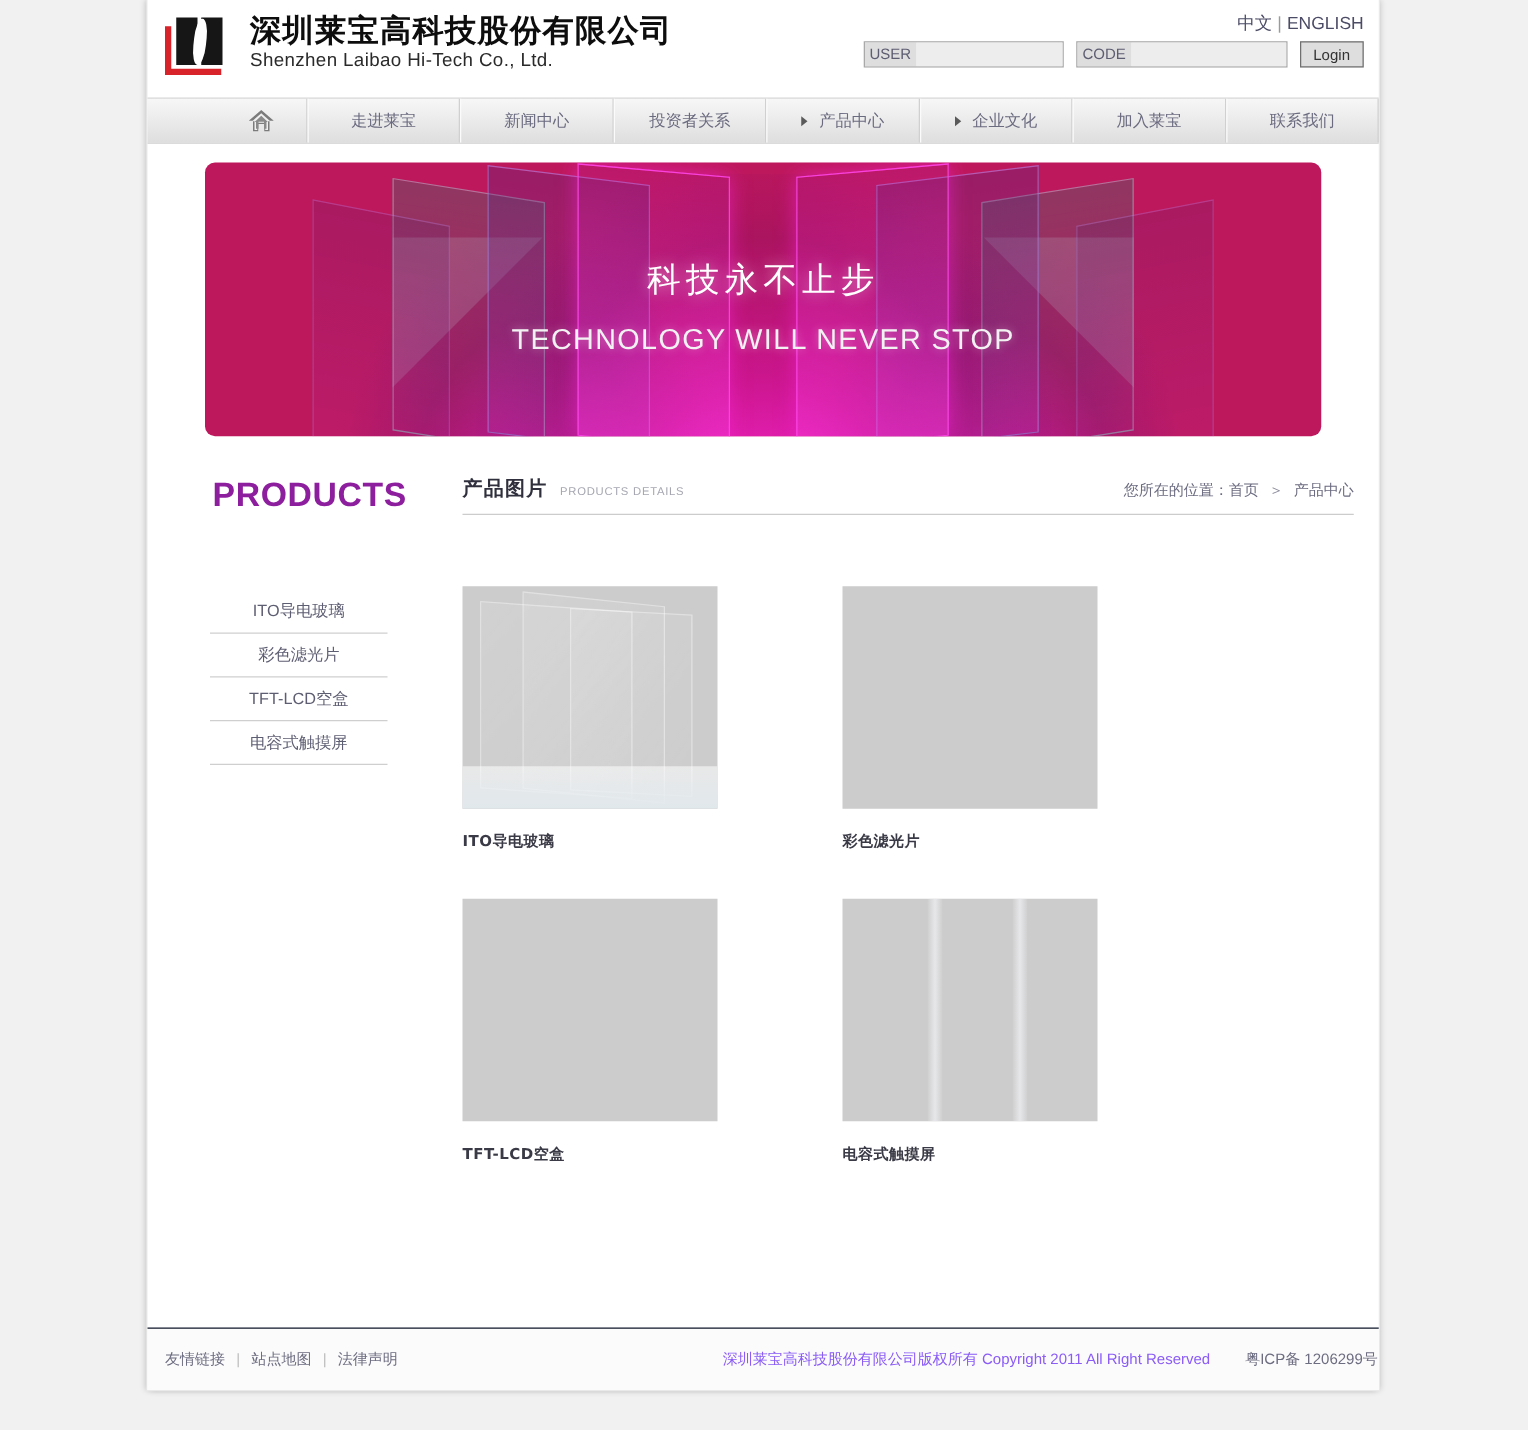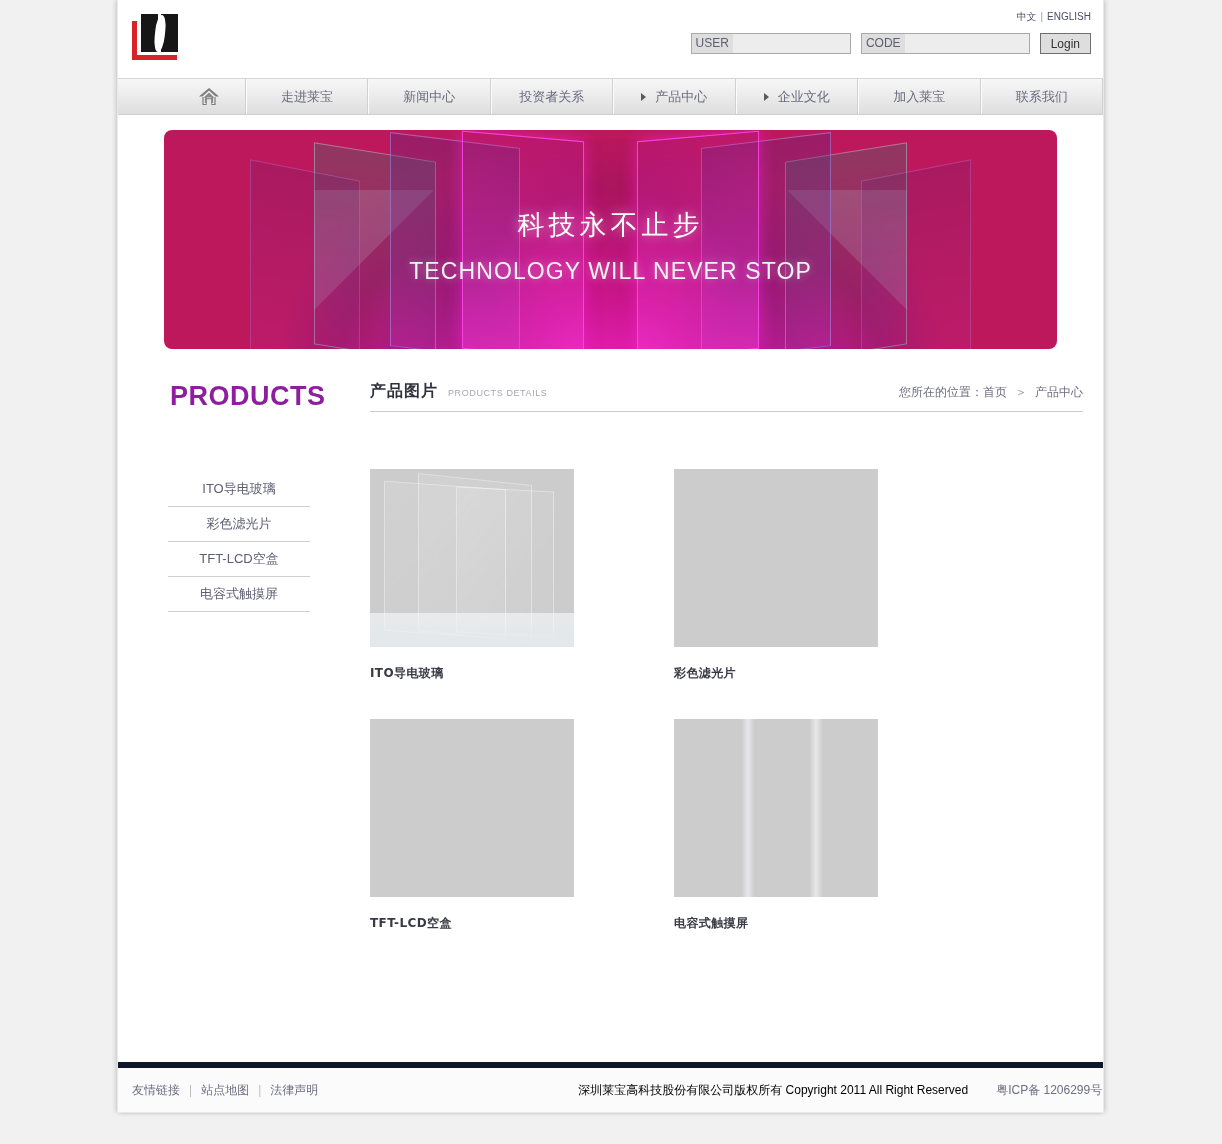--- a/index.html
+++ b/index.html
@@ -94,21 +94,21 @@
     color: #2a2a2a;
     letter-spacing: 0.3px;
     line-height: 19px;
     white-space: nowrap;
   }
 
   .lang {
     position: absolute;
     right: 12px;
     top: 10px;
-    font-size: 10px;
+    font-size: 14px;
     color: #4b4b66;
     white-space: nowrap;
   }
   .lang .sep { color: #9a9a9a; margin: 0 4px; }
   .lang a { color: #4b4b66; text-decoration: none; }
 
   .loginbar {
     position: absolute;
     right: 12px;
     top: 33px;
@@ -396,34 +396,34 @@
     position: absolute;
     top: 0; bottom: 0; width: 12px;
     background: linear-gradient(to right, rgba(255,255,255,0.05), rgba(245,246,250,0.65), rgba(255,255,255,0.05));
   }
 
   
   .footer {
     position: absolute;
     left: 0; right: 0; bottom: 0;
     height: 50px;
-    border-top: 6px solid #0f172a;
+    border-top: 1px solid #0f172a;
     background: #fbfbfb;
     display: flex;
     align-items: center;
     padding: 0 14px;
     box-sizing: border-box;
   }
   .footer .flinks { font-size: 12px; color: #6d6d82; white-space: nowrap; }
   .footer .flinks a { color: #6d6d82; text-decoration: none; }
   .footer .flinks .vb { color: #bdbdbd; margin: 0 9px; }
   .footer .copy {
     margin-left: 260px;
     font-size: 12px;
-    color: #000000;
+    color: #8b5cf6;
     white-space: nowrap;
   }
   .footer .icp {
     margin-left: 28px;
     font-size: 12px;
     color: #6d6d82;
     white-space: nowrap;
     text-align: center;
   }
 </style>
@@ -432,20 +432,24 @@
 
 <div class="page">
 
   <div class="header">
     <div class="logo-wrap">
       <div class="logo-mark">
         <div class="redL"></div>
         <div class="blkA"></div>
         <div class="blkB"></div>
         <div class="curve"></div>
+      </div>
+      <div>
+        <div class="logo-text-cn">深圳莱宝高科技股份有限公司</div>
+        <div class="logo-text-en">Shenzhen Laibao Hi-Tech Co., Ltd.</div>
       </div>
     </div>
 
     <div class="lang">
       <a href="#">中文</a><span class="sep">|</span><a href="#">ENGLISH</a>
     </div>
 
     <div class="loginbar">
       <div class="field">
         <span class="flabel">USER</span>

